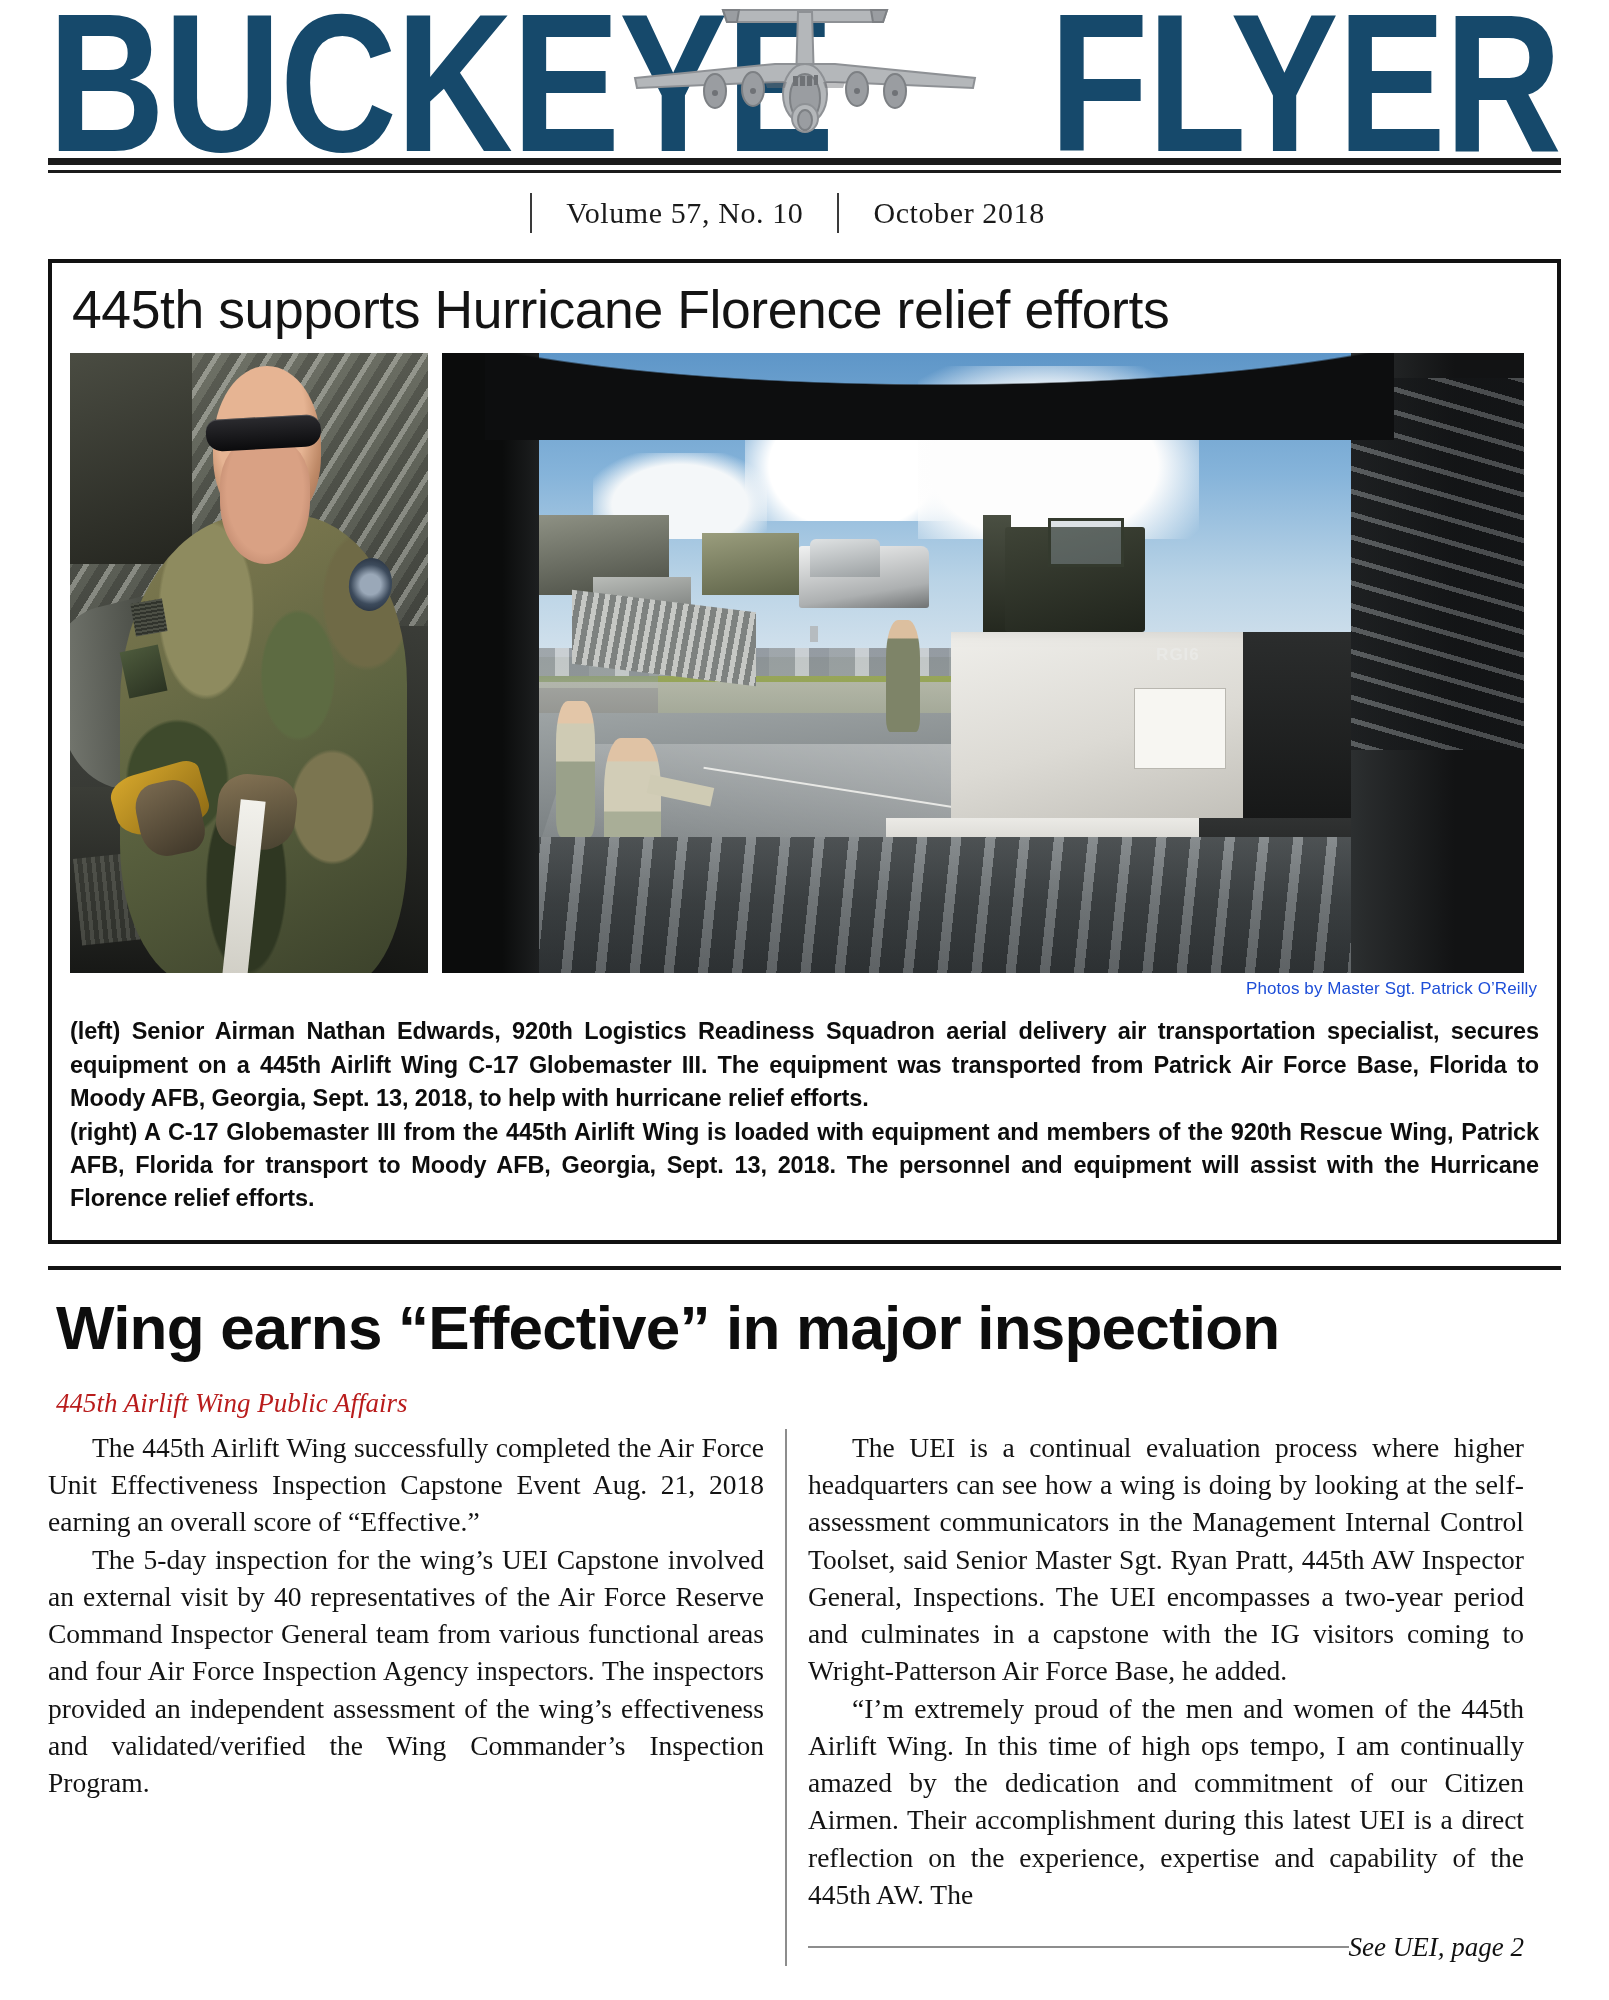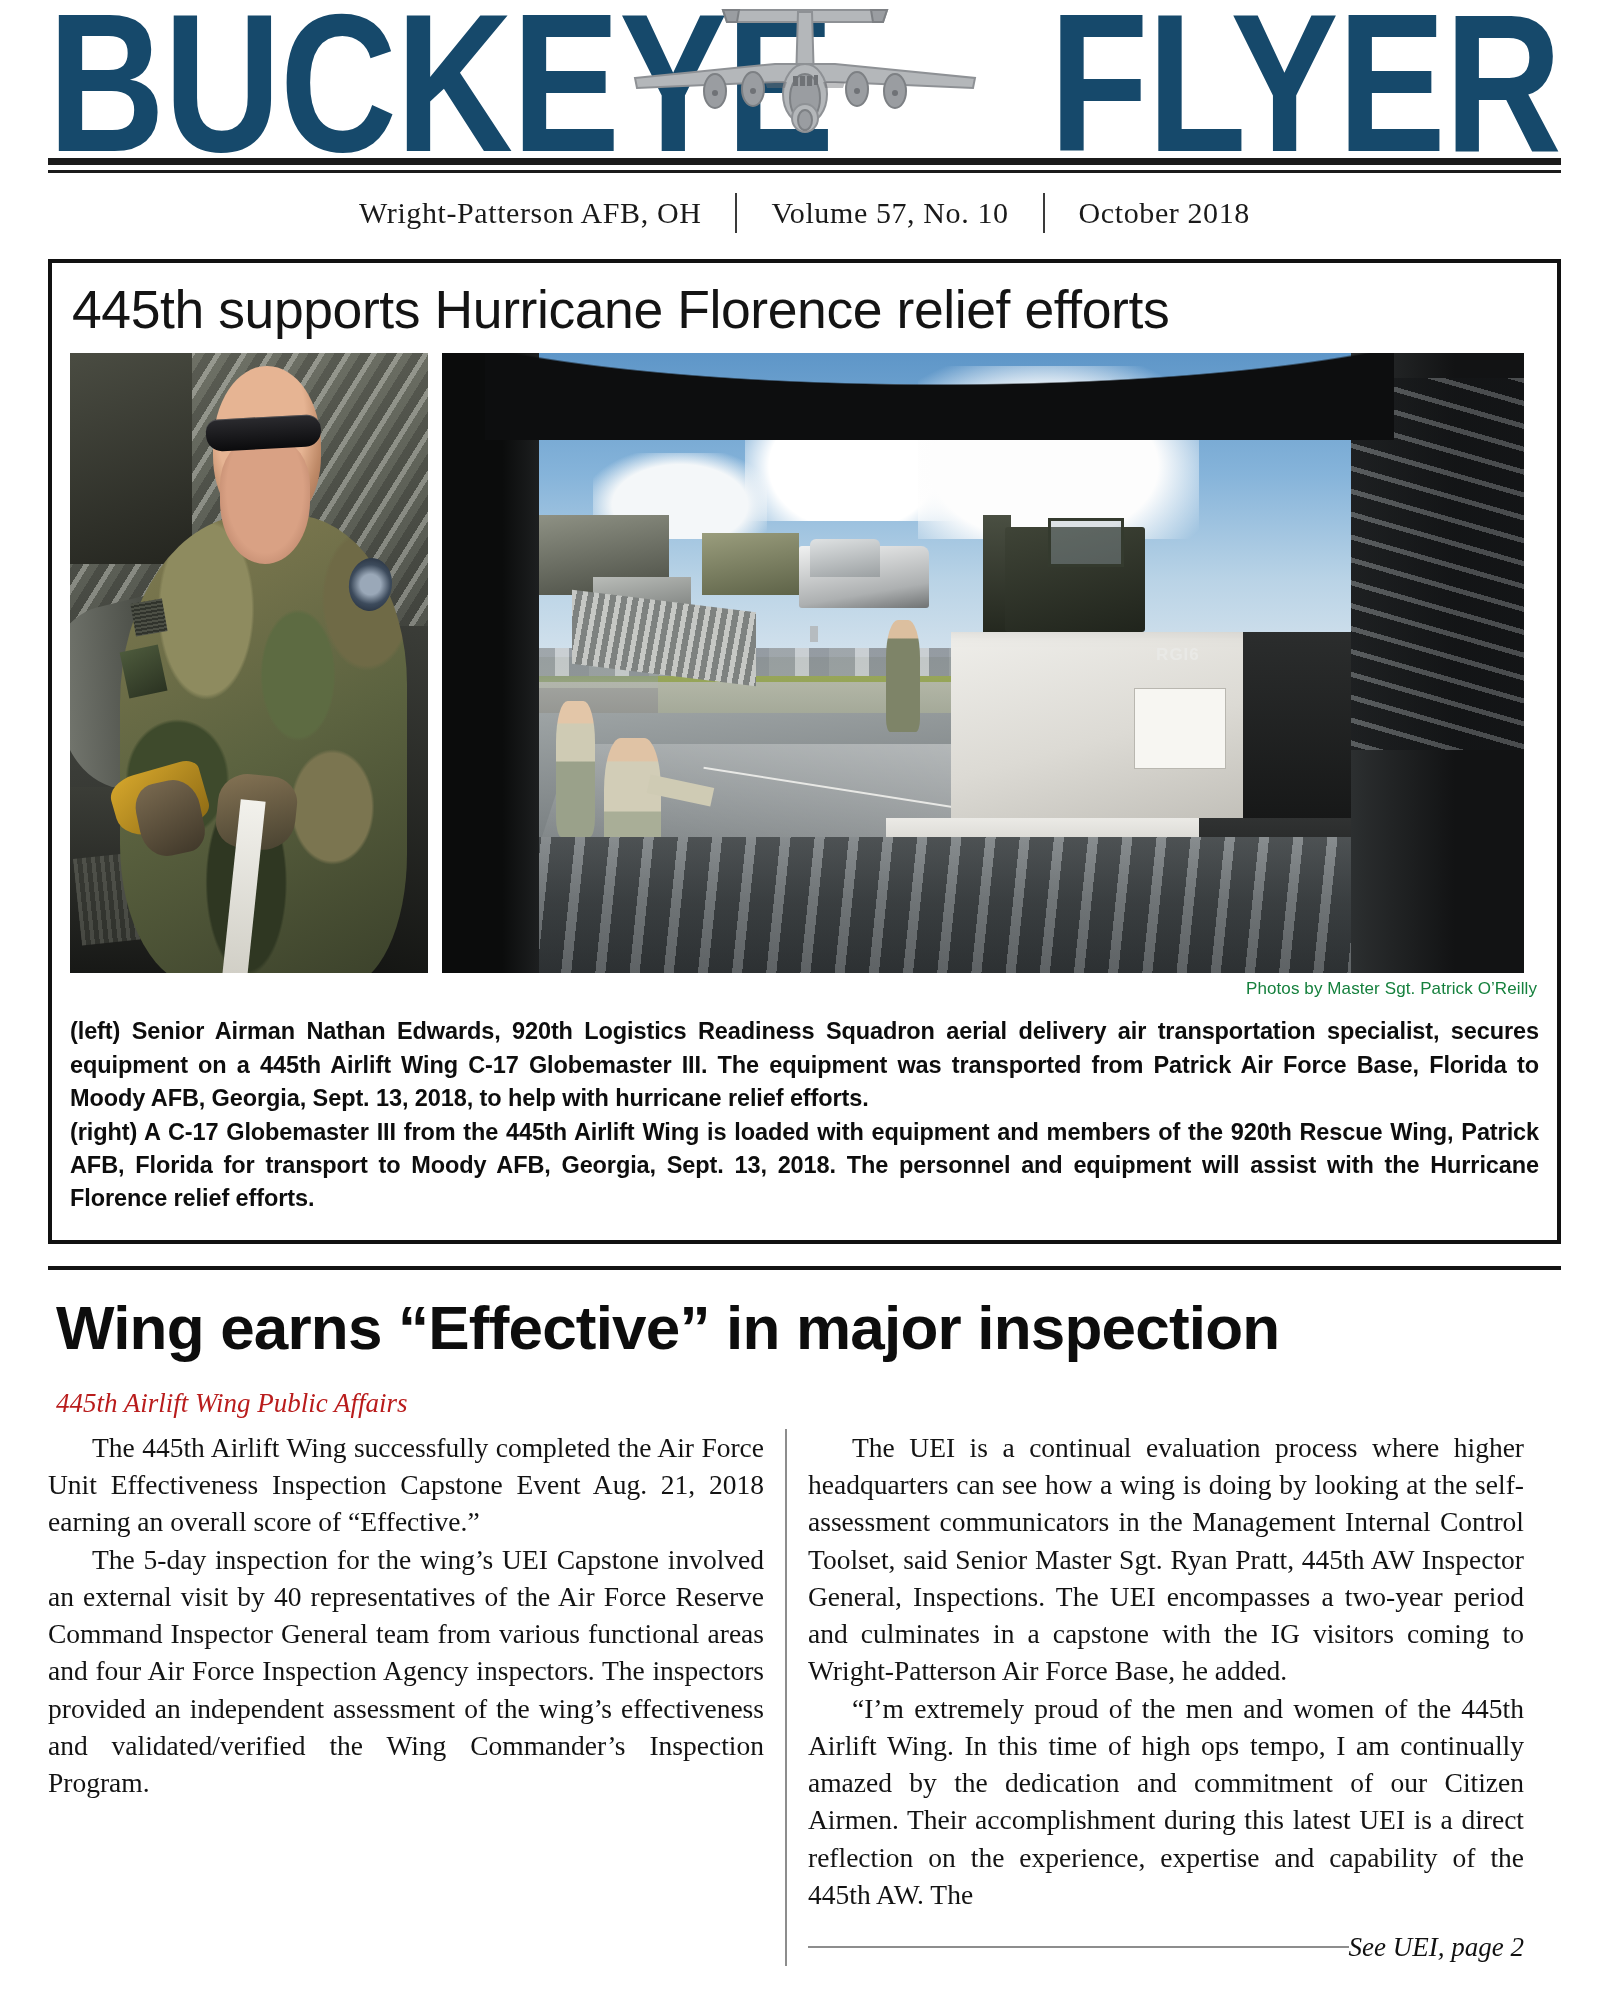--- a/index.html
+++ b/index.html
@@ -85,21 +85,21 @@
   .photo-row { display: flex; gap: 14px; align-items: flex-start; }
 
   .photo { position: relative; overflow: hidden; background: #2a2a2a; }
   .photo.left  { width: 358px;  height: 620px; }
   .photo.right { width: 1082px; height: 620px; }
 
   .credit {
     text-align: right;
     font-family: "Liberation Sans Narrow", "Liberation Sans", sans-serif;
     font-size: 17px;
-    color: #15803d;
+    color: #1d4ed8;
     margin-top: 6px;
     margin-right: 2px;
     letter-spacing: 0.1px;
   }
 
   .caption {
     font-family: "Liberation Sans Narrow", "Liberation Sans", sans-serif;
     font-weight: 700;
     font-size: 23.5px;
     line-height: 1.42;
@@ -474,21 +474,20 @@
     </div>
   </div>
 
   <div class="rule-stack">
     <div class="rule-thick"></div>
     <div class="rule-gap"></div>
     <div class="rule-thin"></div>
   </div>
 
   <div class="dateline">
-    <span class="item">Wright-Patterson AFB, OH</span>
     <span class="sep"></span>
     <span class="item">Volume 57, No. 10</span>
     <span class="sep"></span>
     <span class="item">October 2018</span>
   </div>
 
   <div class="feature-box">
     <div class="feature-headline">445th supports Hurricane Florence relief efforts</div>
 
     <div class="photo-row">

